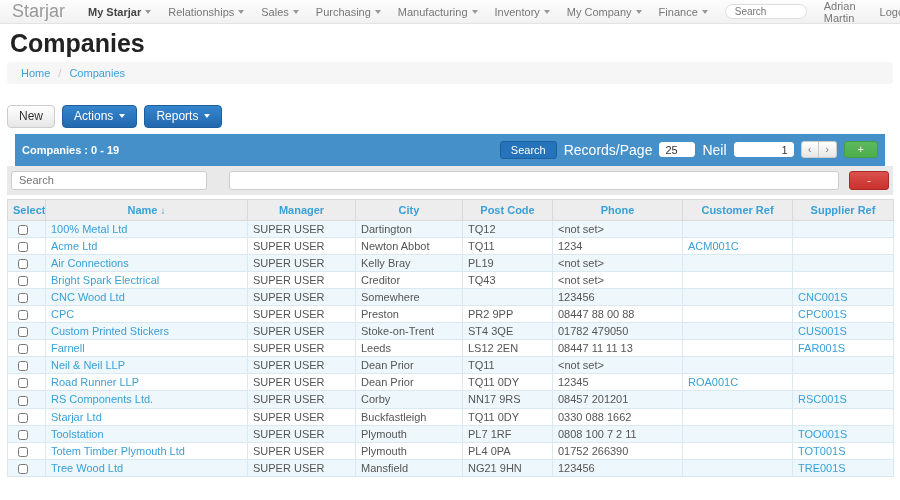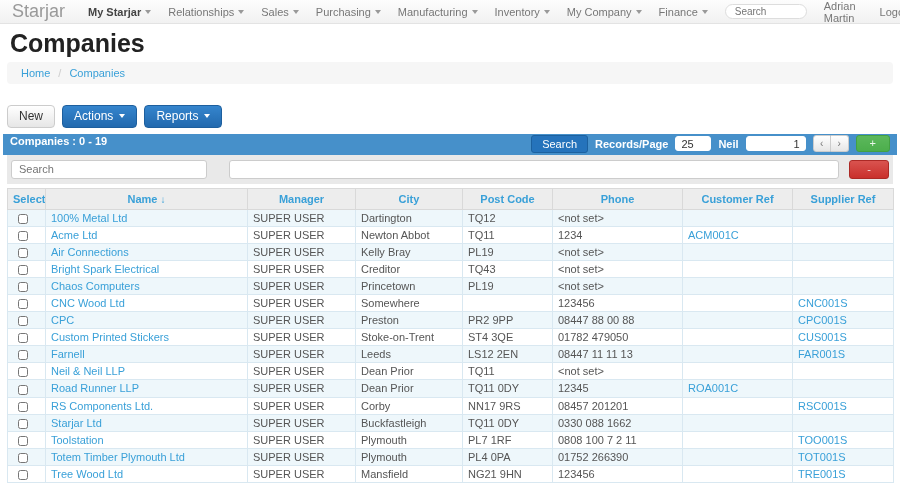--- a/index.html
+++ b/index.html
@@ -34,25 +34,25 @@
 
   
   .toolbar{margin:21px 7px 6px;display:flex;gap:7px}
   .btn{font-size:12px;padding:3px 11px;border-radius:4px;border:1px solid #ccc;
     background:linear-gradient(#fff,#e6e6e6);color:#333;cursor:pointer;
     display:inline-flex;align-items:center;gap:6px;line-height:1.25;font-family:inherit}
   .btn-primary{background:linear-gradient(var(--btn-blue-top),var(--btn-blue-bot));border-color:#1d5f9e;color:#fff}
   .btn-primary .caret{border-top-color:#fff}
 
   
-  .list-bar{margin:0 3px;background:var(--bar-blue);display:flex;align-items:flex-start;padding:1px 7px;color:#fff;height:21px}
+  .list-bar{margin:0 15px;background:var(--bar-blue);display:flex;align-items:center;padding:16px 7px;color:#fff;height:21px}
   .list-bar-title{font-size:11px;font-weight:bold;flex:1}
   .list-controls{display:flex;align-items:center;gap:7px}
   .btn-search{font-size:11px;padding:2px 10px;background:#2573bb;border:1px solid #1c619f;border-radius:3px;color:#fff;cursor:pointer;font-family:inherit}
-  .lbl{font-size:11px;font-weight:bold}
+  .lbl{font-size:14px;font-weight:normal}
   .inp-small{width:36px;height:15px;border:1px solid #fff;border-radius:3px;font-size:11px;padding:1px 5px;color:#333;outline:none;font-family:inherit}
   .inp-page{width:60px;text-align:right}
   .pager{display:flex}
   .pager .pg{width:18px;height:17px;font-size:10px;color:#777;background:linear-gradient(#fff,#e6e6e6);
     border:1px solid #ccc;display:flex;align-items:center;justify-content:center;cursor:pointer;line-height:1}
   .pager .pg:first-child{border-radius:3px 0 0 3px}
   .pager .pg:last-child{border-radius:0 3px 3px 0;border-left:none}
   .btn-add{background:linear-gradient(#5cb85c,#4cae4c);border:1px solid #43a143;color:#eaf6ea;
     padding:1px 13px;font-size:11px;border-radius:3px;cursor:pointer;height:17px;line-height:1;font-family:inherit}
 
@@ -226,30 +226,20 @@
     <td><a class="link">Bright Spark Electrical</a></td>
     <td>SUPER USER</td>
     <td>Creditor</td>
     <td>TQ43</td>
     <td>&lt;not set&gt;</td>
     <td><a class="link"></a></td>
     <td><a class="link"></a></td>
   </tr>
       <tr>
     <td class="c-select"><input type="checkbox" style=""></td>
-    <td><a class="link">Chaos Computers</a></td>
-    <td>SUPER USER</td>
-    <td>Princetown</td>
-    <td>PL19</td>
-    <td>&lt;not set&gt;</td>
-    <td><a class="link"></a></td>
-    <td><a class="link"></a></td>
-  </tr>
-      <tr>
-    <td class="c-select"><input type="checkbox" style=""></td>
     <td><a class="link">CNC Wood Ltd</a></td>
     <td>SUPER USER</td>
     <td>Somewhere</td>
     <td></td>
     <td>123456</td>
     <td><a class="link"></a></td>
     <td><a class="link">CNC001S</a></td>
   </tr>
       <tr>
     <td class="c-select"><input type="checkbox" style=""></td>

